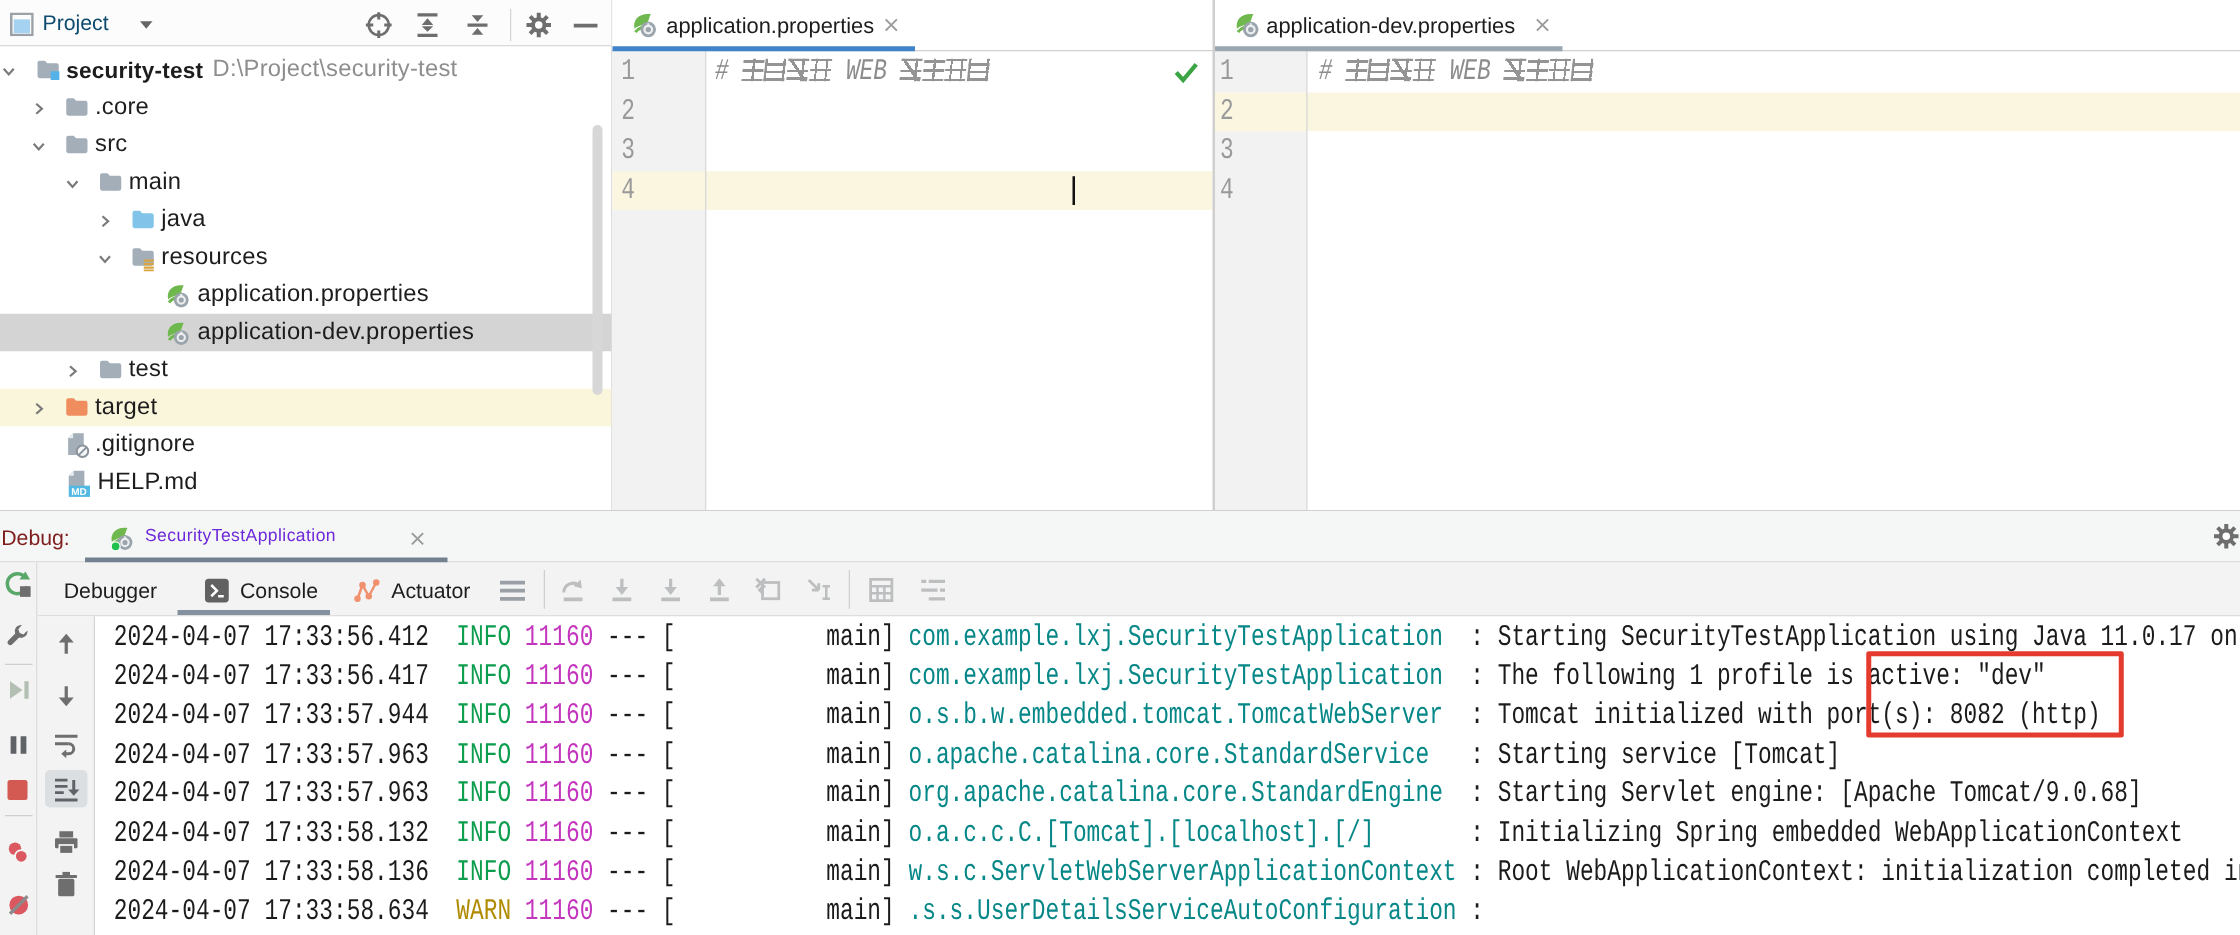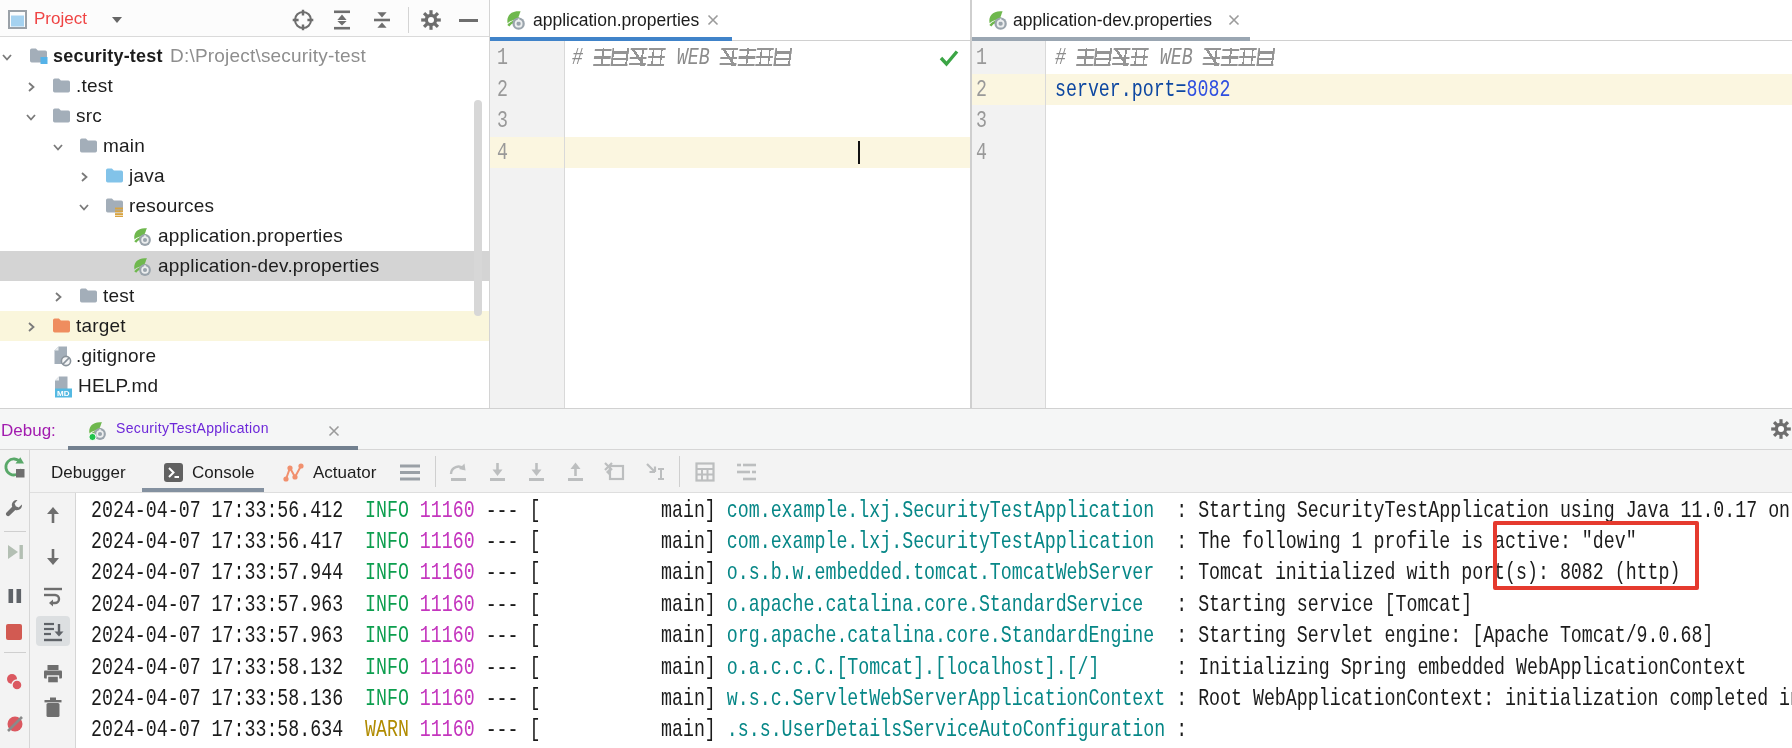--- a/index.html
+++ b/index.html
@@ -51,21 +51,21 @@
 
   <div class="abs" id="projpanel" style="left:0;top:0;width:490px;height:408px;background:#fff;border-right:1px solid #d4d4d4;">
     
     <div class="abs" style="left:0;top:0;width:489px;height:37px;background:#fcfcfc;border-bottom:1px solid #dadada;"></div>
     <div class="abs" style="left:8px;top:10px;">
       <svg width="19" height="19" viewBox="0 0 19 19">
         <rect x="1" y="1" width="17" height="17" fill="none" stroke="#9aa1a8" stroke-width="2"></rect>
         <rect x="3" y="5.5" width="13" height="11" fill="#a5d2f0"></rect>
       </svg>
     </div>
-    <div class="abs" style="left:34px;top:9px;font-size:17px;color:#ef4444;">Project</div>
+    <div class="abs" style="left:34px;top:9px;font-size:17px;color:#0c4a6e;">Project</div>
     <svg class="abs" style="left:110px;top:15px;" width="14" height="10" viewBox="0 0 14 10">
         <path d="M2 2 L7 8 L12 2 Z" fill="#666"></path>
       </svg>
     
     <g id="hicons"></g>
     <svg class="abs" style="left:292px;top:9px;" width="22" height="22" viewBox="0 0 22 22">
       <circle cx="11" cy="11" r="8" fill="none" stroke="#6e6e6e" stroke-width="2.1"></circle>
       <path d="M11 0.7 V6.6 M11 15.4 V21.3 M0.7 11 H6.6 M15.4 11 H21.3" stroke="#6e6e6e" stroke-width="2.4"></path>
     </svg>
     <svg class="abs" style="left:331px;top:9px;" width="22" height="22" viewBox="0 0 22 22">
@@ -119,21 +119,21 @@
 
       <div class="trow" style="top:71px;">
         <svg class="chev" style="left:25px;top:10px;" width="12" height="12" viewBox="0 0 12 12">
             <path d="M4 2 L8.5 6 L4 10" fill="none" stroke="#7a7a7a" stroke-width="1.8"></path>
           </svg>
         <div class="abs" style="left:52px;top:6px;">
             <svg width="19" height="17" viewBox="0 0 19 17">
           <path d="M1 3.2 q0-1.7 1.7-1.7 h4.2 l2 2.1 h7.4 q1.7 0 1.7 1.7 v8.5 q0 1.7-1.7 1.7 H2.7 q-1.7 0-1.7-1.7 Z" fill="#a3aeb9"></path>
             </svg>
           </div>
-        <div class="abs tlabel" style="left:76px;top:4px;">.test</div>
+        <div class="abs tlabel" style="left:76px;top:4px;">.core</div>
       </div>
 
       <div class="trow" style="top:101px;padding-left:32px;">
         <svg class="chev" style="left:25px;top:10px;" width="12" height="12" viewBox="0 0 12 12">
             <path d="M2 4 L6 8.5 L10 4" fill="none" stroke="#7a7a7a" stroke-width="1.8"></path>
           </svg>
         <div class="abs" style="left:52px;top:6px;">
             <svg width="19" height="17" viewBox="0 0 19 17">
           <path d="M1 3.2 q0-1.7 1.7-1.7 h4.2 l2 2.1 h7.4 q1.7 0 1.7 1.7 v8.5 q0 1.7-1.7 1.7 H2.7 q-1.7 0-1.7-1.7 Z" fill="#a3aeb9"></path>
             </svg>
@@ -310,21 +310,20 @@
     <div class="abs" style="left:482px;top:73.5px;width:74px;height:31.5px;background:#fbf6e0;border-right:1px solid #d9d9d9;"></div>
     <div class="abs" style="left:482px;top:42px;width:18px;text-align:right;">
       <div class="eline"><span class="ex" style="color:#999;">1</span></div>
       <div class="eline"><span class="ex" style="color:#999;">2</span></div>
       <div class="eline"><span class="ex" style="color:#999;">3</span></div>
       <div class="eline"><span class="ex" style="color:#999;">4</span></div>
     </div>
 
     <div class="abs" style="left:565px;top:42px;">
       <div class="eline"><span class="ex cmt"># <span class="cj"></span><span class="cj v2"></span><span class="cj v3"></span><span class="cj v4"></span> WEB <span class="cj v3"></span><span class="cj"></span><span class="cj v4"></span><span class="cj v2"></span></span></div>
-      <div class="eline"><span class="ex"><span class="key">server.port=</span><span class="num">8082</span></span></div>
     </div>
 
     <div class="abs" style="left:482px;top:37px;width:278px;height:4px;background:#9aa6b2;"></div>
     <div class="abs" style="left:497px;top:9px;">
         <svg width="22" height="22" viewBox="0 0 21 21">
       <path d="M2.5 13.5 C1 6.5 6 1.2 15 2.3 C13.2 5 14.2 7.5 10.5 9.6 C7.2 11.4 4.8 11.2 2.5 13.5 Z" fill="#6fb84e"></path>
       <path d="M3.2 16 C6.5 11.2 10.5 13 13.5 8.2" fill="none" stroke="#6fb84e" stroke-width="2.4"></path>
       <circle cx="13" cy="14" r="5.9" fill="#9aa4ac"></circle>
       <circle cx="13" cy="14" r="2.9" fill="none" stroke="#eceeef" stroke-width="1.7"></circle>
       <rect x="12.2" y="9.2" width="1.6" height="2.8" fill="#eceeef"></rect>
@@ -332,21 +331,21 @@
       </div>
     <div class="abs" style="left:523px;top:10px;font-size:17.5px;color:#1c1c1c;">application-dev.properties</div>
     <svg class="abs" style="left:737px;top:13px;" width="14" height="14" viewBox="0 0 14 14">
         <path d="M2.5 2.5 L11.5 11.5 M11.5 2.5 L2.5 11.5" stroke="#9b9b9b" stroke-width="1.6"></path>
       </svg>
   </div>
 
   <div class="abs" id="debug" style="left:0;top:408px;width:1792px;height:340px;background:#fff;border-top:1px solid #d1d1d1;">
     
     <div class="abs" style="left:0;top:0;width:1792px;height:41px;background:#f5f6f6;border-bottom:1px solid #d6d6d6;"></div>
-    <div class="abs" style="left:1px;top:12px;font-size:17px;color:#a21caf;">Debug:</div>
+    <div class="abs" style="left:1px;top:12px;font-size:17px;color:#7f1d1d;">Debug:</div>
     <div class="abs" style="left:68px;top:37px;width:290px;height:4px;background:#72808f;"></div>
     <div class="abs" style="left:87px;top:11px;">
         <svg width="21" height="21" viewBox="0 0 21 21">
       <path d="M2.5 13.5 C1 6.5 6 1.2 15 2.3 C13.2 5 14.2 7.5 10.5 9.6 C7.2 11.4 4.8 11.2 2.5 13.5 Z" fill="#6fb84e"></path>
       <path d="M3.2 16 C6.5 11.2 10.5 13 13.5 8.2" fill="none" stroke="#6fb84e" stroke-width="2.4"></path>
       <circle cx="13" cy="14" r="5.9" fill="#9aa4ac"></circle>
       <circle cx="13" cy="14" r="2.9" fill="none" stroke="#eceeef" stroke-width="1.7"></circle>
       <rect x="12.2" y="9.2" width="1.6" height="2.8" fill="#eceeef"></rect>
       <circle cx="5.5" cy="17" r="3.6" fill="#20c24c" stroke="#fff" stroke-width="1"></circle>
         </svg>

